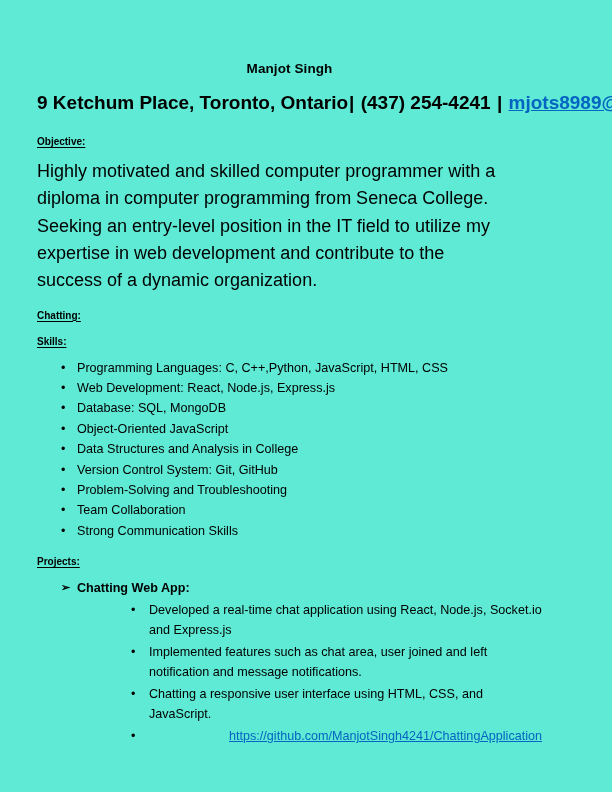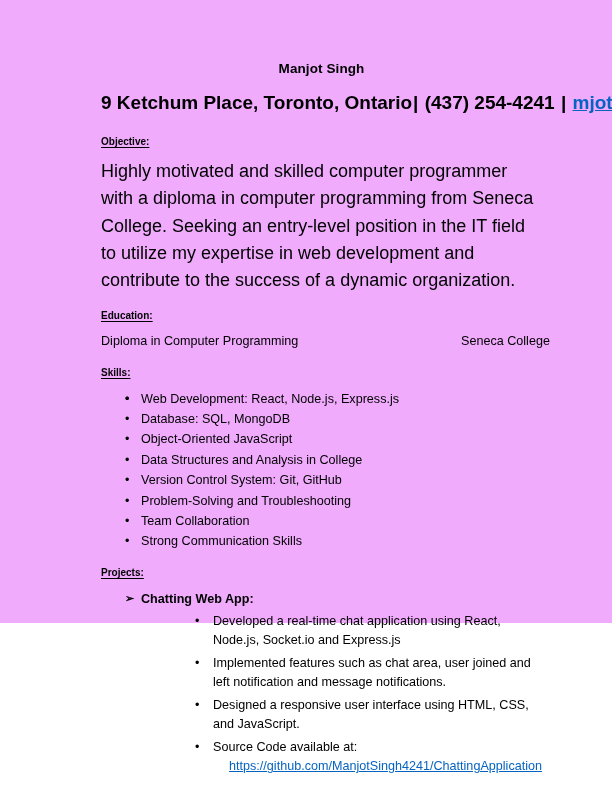--- a/index.html
+++ b/index.html
@@ -10,24 +10,24 @@
   body {
     width: 612px;
     height: 792px;
     font-family: "Liberation Sans", sans-serif;
     color: #000000;
     overflow: hidden;
   }
   .page {
     position: relative;
     width: 612px;
-    height: 623px;
-    background: #f0abfc;
+    height: 792px;
+    background: #5eead4;
     box-sizing: border-box;
-    padding: 60px 70px 0 101px;
+    padding: 60px 70px 0 37px;
   }
   .doc-name {
     text-align: center;
     font-weight: bold;
     font-size: 13.5px;
     letter-spacing: 0.1px;
     margin: 0 0 12px 0;
     line-height: 1.35;
   }
   .contact-line {
@@ -152,31 +152,27 @@
   <div class="contact-line">
     <span>9 Ketchum Place, Toronto, Ontario</span><span class="contact-sep">|</span> <span>(437) 254-4241</span> <span class="contact-sep">|</span> <a class="link" href="#">mjots8989@gmail.com</a>
   </div>
 
   <div class="sec-block">
     <span class="section-head">Objective:</span>
     <p class="body-par">Highly motivated and skilled computer programmer with a diploma in computer programming from Seneca College. Seeking an entry-level position in the IT field to utilize my expertise in web development and contribute to the success of a dynamic organization.</p>
   </div>
 
   <div class="sec-block">
-    <span class="section-head">Education:</span>
-    <div class="edu-row">
-      <span>Diploma in Computer Programming</span>
-      <span class="edu-right">Seneca College</span>
-    </div>
+    <span class="section-head">Chatting:</span>
   </div>
 
   <div class="sec-block">
     <span class="section-head">Skills:</span>
     <ul class="bullets" id="skills-list">
-        <li><span class="dot">•</span></li>
+        <li><span class="dot">•</span><span>Programming Languages: C, C++,Python, JavaScript, HTML, CSS</span></li>
         <li><span class="dot">•</span><span>Web Development: React, Node.js, Express.js</span></li>
         <li><span class="dot">•</span><span>Database: SQL, MongoDB</span></li>
         <li><span class="dot">•</span><span>Object-Oriented JavaScript</span></li>
         <li><span class="dot">•</span><span>Data Structures and Analysis in College</span></li>
         <li><span class="dot">•</span><span>Version Control System: Git, GitHub</span></li>
         <li><span class="dot">•</span><span>Problem-Solving and Troubleshooting</span></li>
         <li><span class="dot">•</span><span>Team Collaboration</span></li>
         <li><span class="dot">•</span><span>Strong Communication Skills</span></li>
       </ul>
   </div>
@@ -190,25 +186,24 @@
             <li>
               <span class="dot">•</span>
               <span class="sub-text">Developed a real-time chat application using React, Node.js, Socket.io and Express.js</span>
             </li>
             <li>
               <span class="dot">•</span>
               <span class="sub-text">Implemented features such as chat area, user joined and left notification and message notifications.</span>
             </li>
             <li>
               <span class="dot">•</span>
-              <span class="sub-text">Designed a responsive user interface using HTML, CSS, and JavaScript.</span>
-            </li>
-            <li>
-              <span class="dot">•</span>
-              <span class="sub-text">Source Code available at:</span>
+              <span class="sub-text">Chatting a responsive user interface using HTML, CSS, and JavaScript.</span>
+            </li>
+            <li>
+              <span class="dot">•</span>
               <a class="link url-line" href="#">https://github.com/ManjotSingh4241/ChattingApplication</a>
             </li>
           </ul>
         </div>
       </div>
   </div>
 
 </div>
 
 </body></html>

